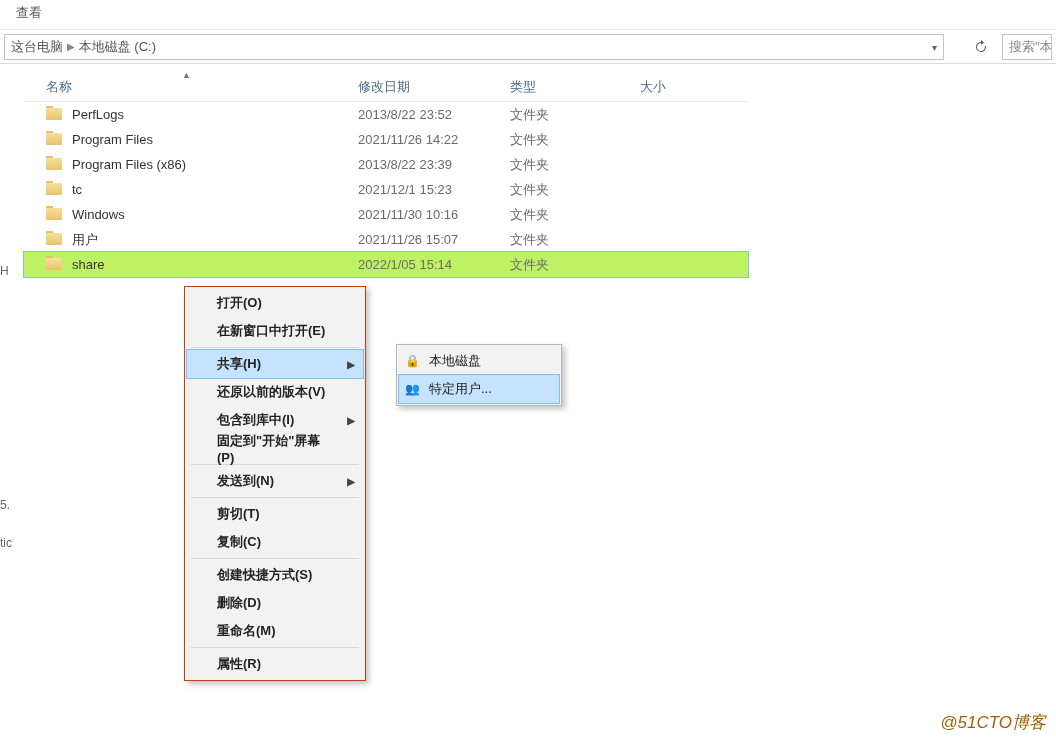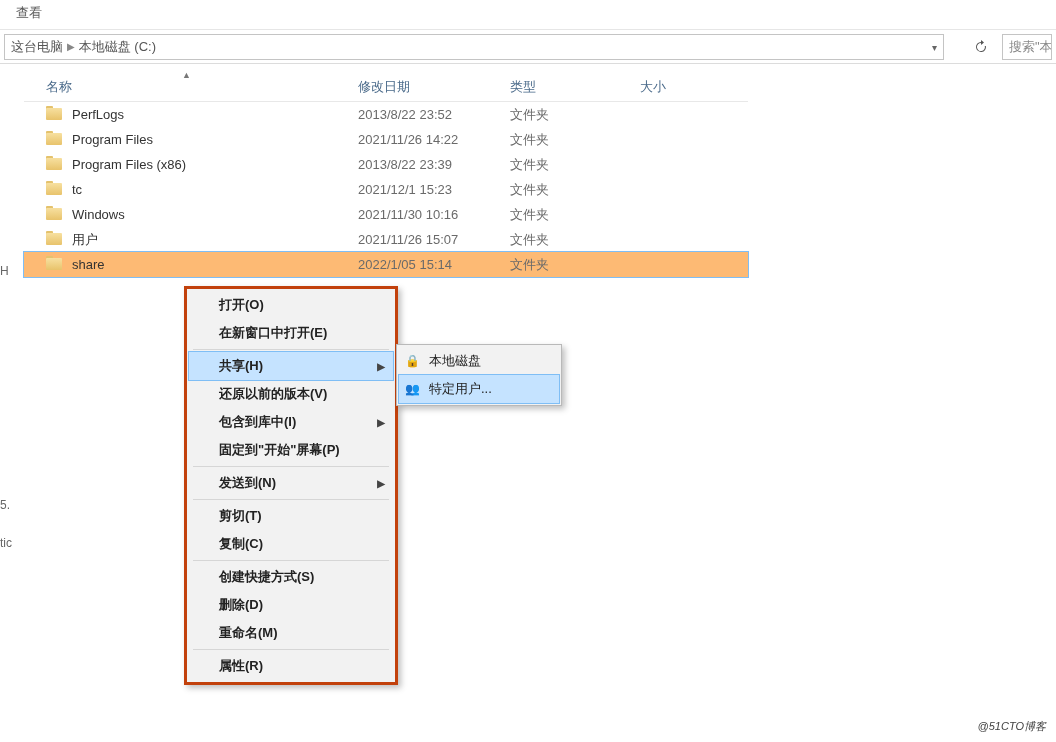--- a/index.html
+++ b/index.html
@@ -32,37 +32,37 @@
     .row { display: flex; height: 25px; align-items: center; padding-left: 22px; cursor: default; }
     .row .cell-name { width: 312px; display: flex; align-items: center; text-align: right; }
     .row .cell-date { width: 152px; color: #6a6a6a; }
     .row .cell-type { width: 130px; color: #6a6a6a; }
     .row .cell-size { width: 90px; color: #6a6a6a; }
 
     .folder-icon { width: 16px; height: 13px; margin-right: 10px; position: relative; }
     .folder-icon::before { content: ""; position: absolute; width: 7px; height: 3px; background: #e4c26d; border-radius: 1px 1px 0 0; top: -2px; left: 0; }
     .folder-icon::after { content: ""; position: absolute; width: 16px; height: 12px; background: linear-gradient(#f7e0a0, #e8c36b); border-radius: 1px; top: 0; left: 0; }
 
-    .row.selected { background: #fdba74; outline: 1px solid #7fbef5; }
-
-    .ctxmenu { position: absolute; left: 184px; top: 286px; width: 214px; background: #f2f2f2; border: 3px solid #c2410c; box-shadow: 3px 3px 6px rgba(0,0,0,0.25); padding: 2px; }
+    .row.selected { background: #bef264; outline: 1px solid #7fbef5; }
+
+    .ctxmenu { position: absolute; left: 184px; top: 286px; width: 182px; background: #f2f2f2; border: 1px solid #c2410c; box-shadow: 3px 3px 6px rgba(0,0,0,0.25); padding: 2px; }
     .ctxmenu .mi { height: 28px; display: flex; align-items: center; padding: 0 28px 0 30px; cursor: default; position: relative; font-size: 13px; color: #222; font-weight: bold; }
     .ctxmenu .mi.bold { font-weight: bold; }
     .ctxmenu .mi.highlight { background: #c5e3ff; outline: 1px solid #7fbef5; }
     .ctxmenu .mi .subarrow { position: absolute; right: 8px; font-size: 10px; color: #444; }
     .ctxmenu hr { border: none; border-top: 1px solid #d6d6d6; margin: 2px 4px; }
 
     .submenu { position: absolute; left: 396px; top: 344px; width: 166px; background: #f2f2f2; border: 1px solid #b9b9b9; box-shadow: 3px 3px 6px rgba(0,0,0,0.25); padding: 2px; }
     .submenu .smi { height: 28px; display: flex; align-items: center; padding: 0 10px 0 30px; cursor: default; position: relative; font-size: 13px; color: #222; }
     .submenu .smi.highlight { background: #c5e3ff; outline: 1px solid #7fbef5; }
     .smi .smicon { position: absolute; left: 6px; width: 16px; height: 16px; display: flex; align-items: center; justify-content: center; font-size: 12px; }
     .lock-icon { color: #d4a22b; }
     .user-icon { color: #3a78b5; }
 
-    .watermark { position: absolute; right: 10px; bottom: 8px; color: #404040; font-size: 11px; font-style: italic; }
+    .watermark { position: absolute; right: 10px; bottom: 8px; color: #a16207; font-size: 17px; font-style: italic; }
   </style>
 </head>
 <body>
 
 <div class="menubar">
   <span class="mitem">查看</span>
 </div>
 
 <div class="navbar">
   <div class="address">

